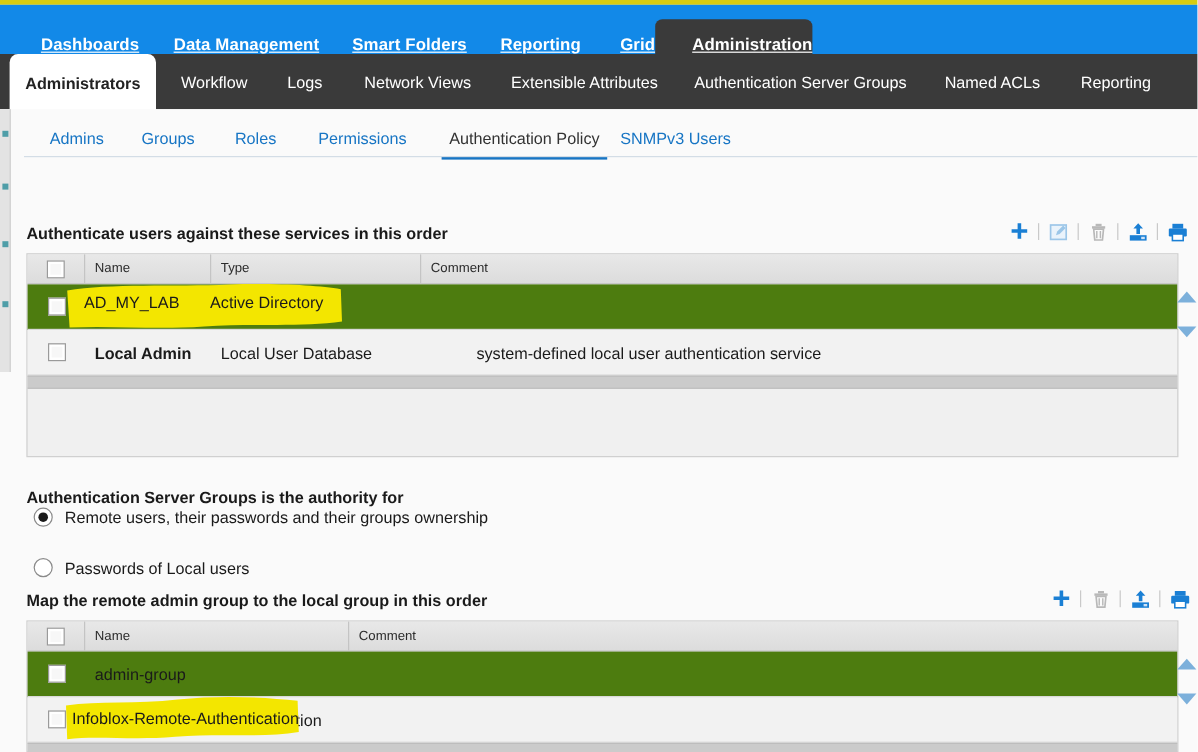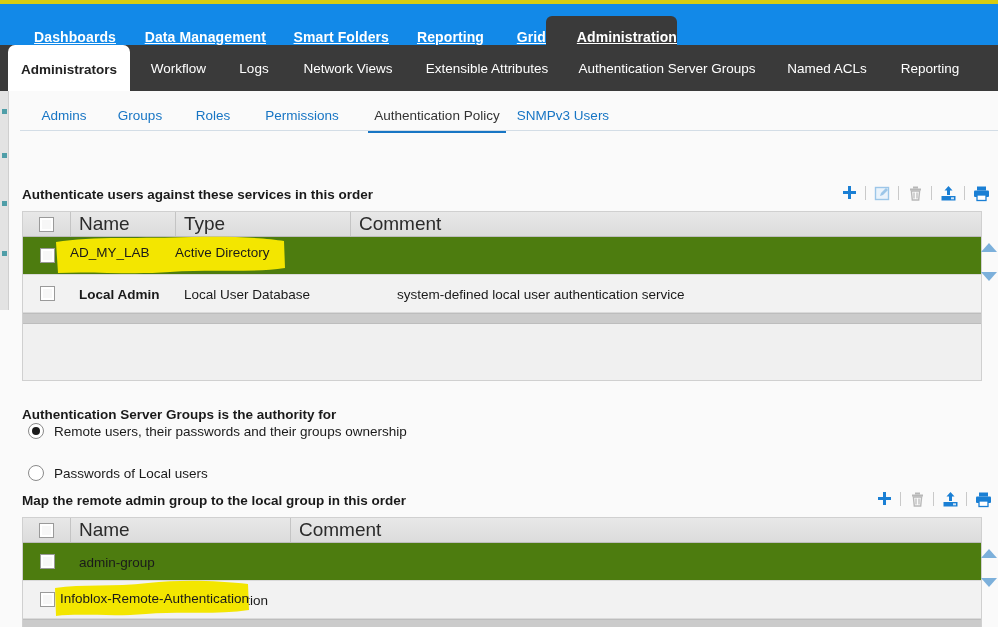--- a/index.html
+++ b/index.html
@@ -106,21 +106,21 @@
     position: absolute; background: #f0f0f0;
     border: 1px solid #d0d0d0;
   }
   .grid-head {
     position: absolute; left: 0; top: 0; height: 25px; width: 100%;
     background: linear-gradient(#e8e8e8, #dcdcdc);
     border-bottom: 1px solid #bdbdbd;
   }
   .hcell {
     position: absolute; top: 0; height: 24px; display: flex; align-items: center;
-    font-size: 19px; color: #2b2b2b; padding-left: 8px;
+    font-size: 11px; color: #2b2b2b; padding-left: 8px;
     border-right: 1px solid #c4c4c4; white-space: nowrap;
   }
   .row {
     position: absolute; left: 0; width: 100%; height: 38px;
     border-bottom: 1px solid #dadada;
   }
   .row.odd  { background: #4d7c0f; }
   .row.even { background: #f2f2f2; }
   .cell {
     position: absolute; top: 0; height: 38px; display: flex; align-items: center;

